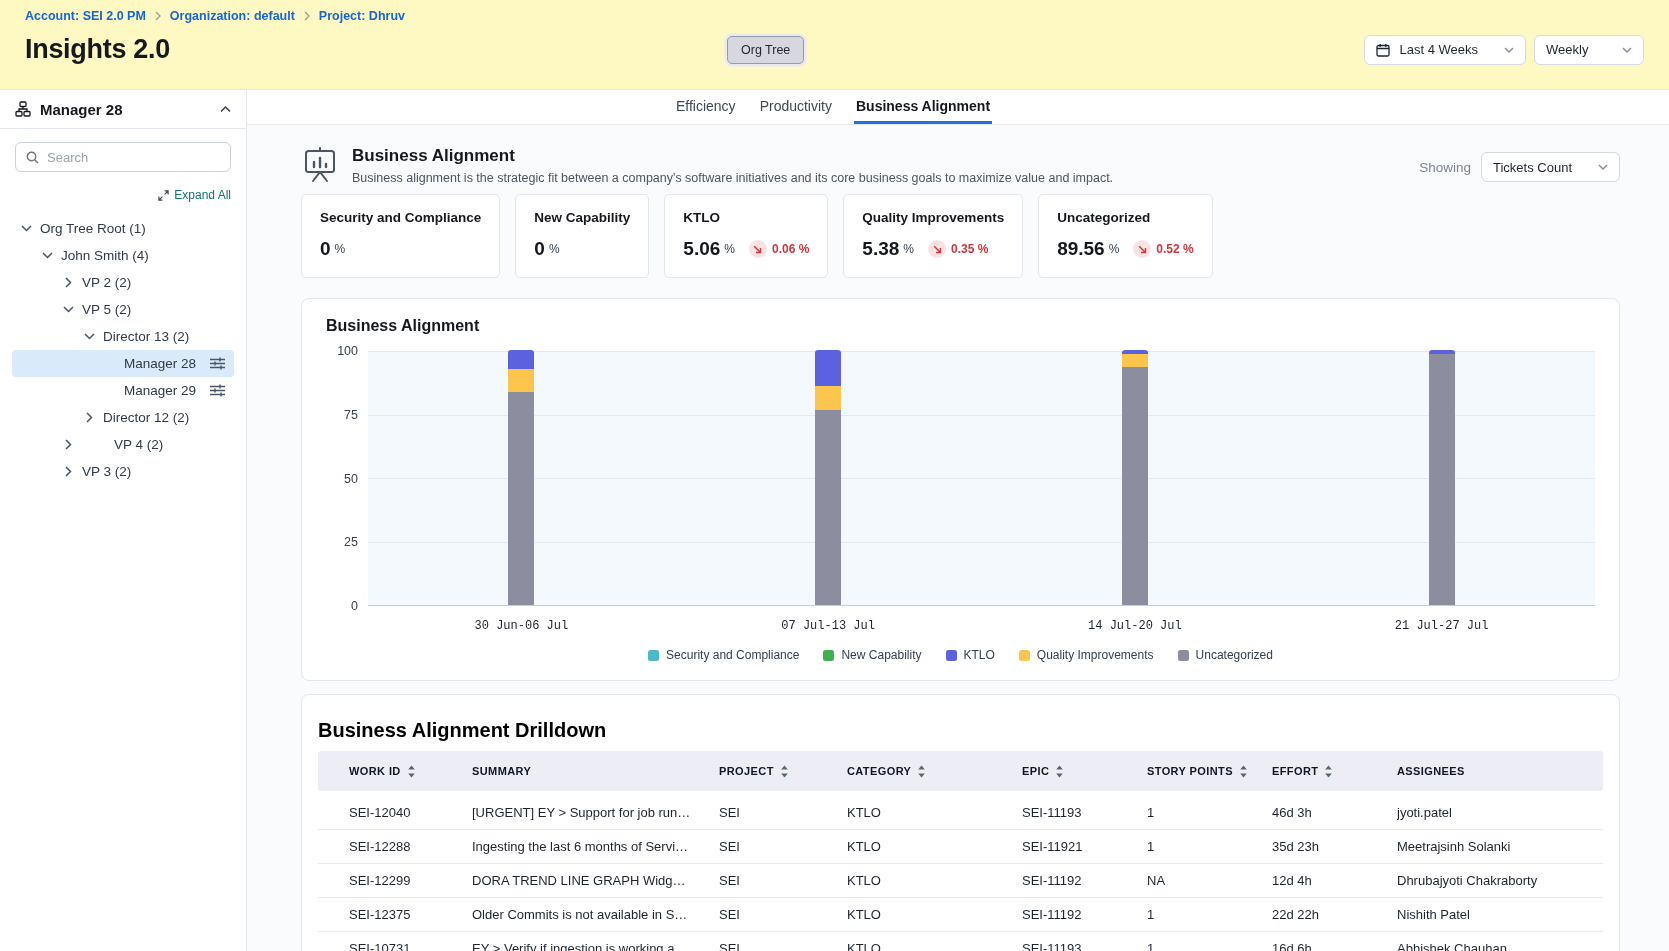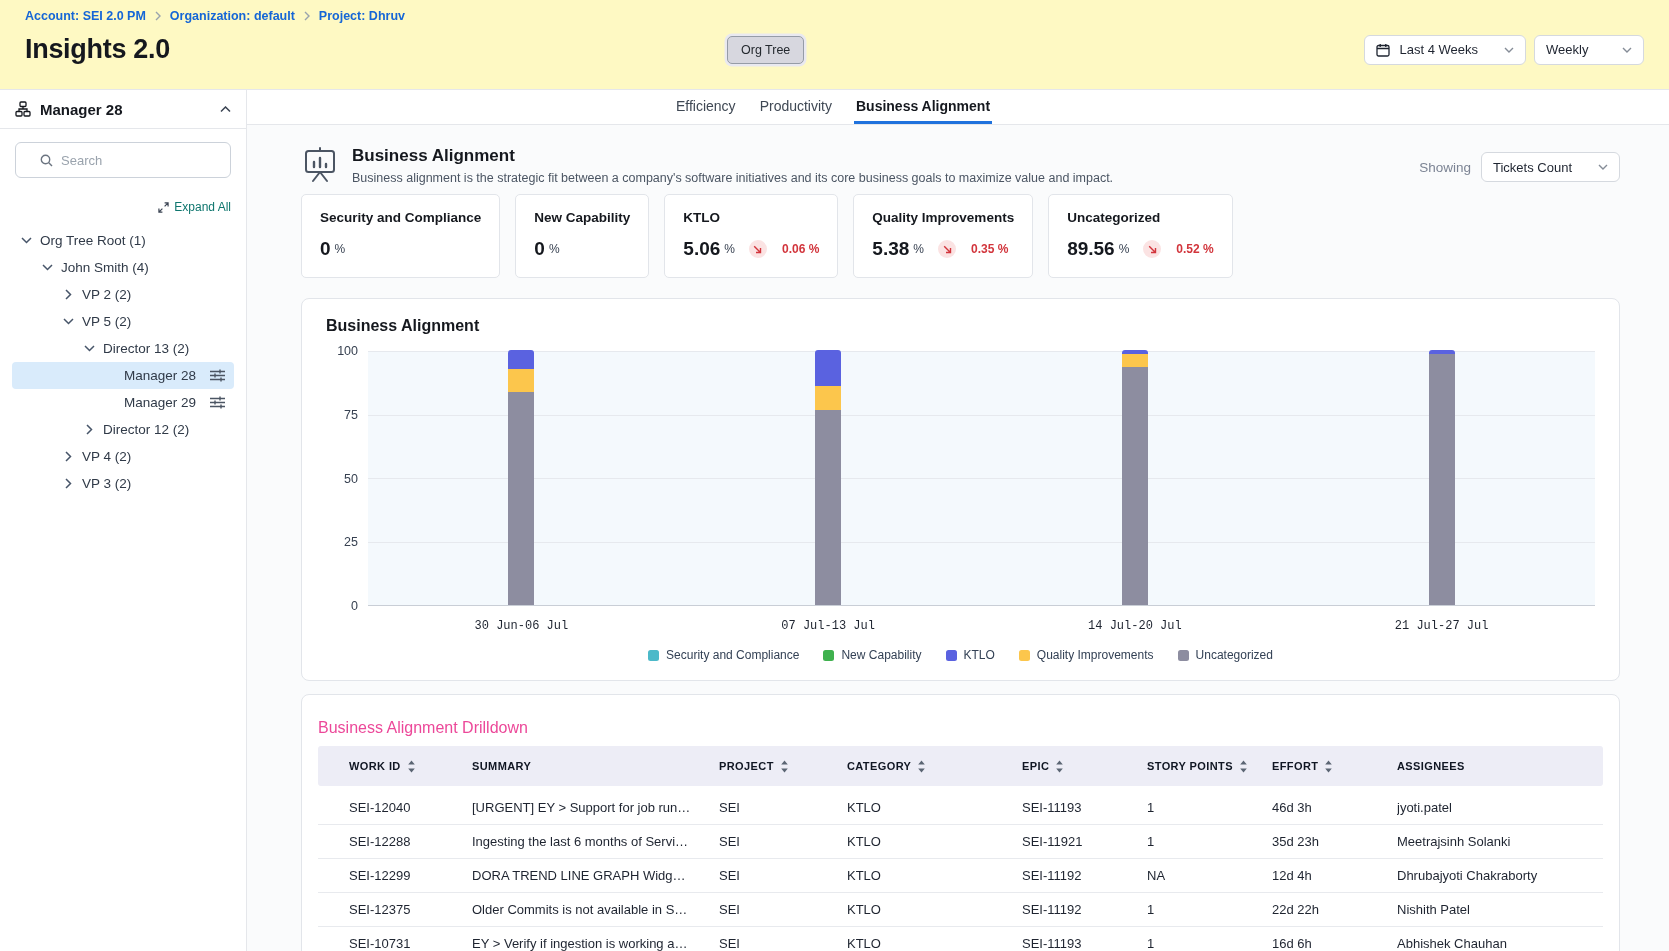--- a/index.html
+++ b/index.html
@@ -21,22 +21,22 @@
   .select .spacer { flex:1; min-width:8px; }
 
   
   .content { display:flex; border-top:1px solid #e5e7eb; height:862px; }
 
   
   .sidebar { width:247px; flex:none; border-right:1px solid #e5e7eb; background:#fff; }
   .sidebar-header { height:39px; border-bottom:1px solid #e5e7eb; display:flex; align-items:center; gap:9px; padding:0 15px; }
   .sidebar-title { font-size:15px; font-weight:700; color:#15181e; flex:1; }
   .collapse-btn { display:flex; align-items:center; cursor:pointer; }
-  .search-box { margin:13px 15px 14px 15px; height:36px; border:1px solid #ccd2da; border-radius:6px;
-    display:flex; align-items:center; gap:8px; padding:0 24px; background:#fff; }
+  .search-box { margin:13px 15px 8px 15px; height:30px; border:1px solid #ccd2da; border-radius:6px;
+    display:flex; align-items:center; gap:8px; padding:0 10px; background:#fff; }
   .search-box input { border:none; outline:none; flex:1; font-size:13px; color:#333; min-width:0;
     font-family:"Liberation Sans", sans-serif; }
   .search-box input::placeholder { color:#9aa3ad; }
   .expand-row { display:flex; justify-content:flex-end; padding:8px 15px 0 0; }
   .expand-link { display:flex; align-items:center; gap:5px; font-size:12px; color:#0f766e; cursor:pointer; }
   .tree { margin-top:13px; font-size:13.5px; color:#303a48; }
   .tree-row { height:27px; display:flex; align-items:center; margin:0 12px; border-radius:4px; cursor:pointer; }
   .tree-row.selected { background:#d9ebfb; }
   .tree-caret { width:14px; display:flex; align-items:center; justify-content:center; flex:none; }
   .tree-label { margin-left:7px; white-space:nowrap; }
@@ -58,21 +58,21 @@
   .showing-wrap { margin-left:auto; display:flex; align-items:center; gap:10px; margin-top:6px; }
   .showing-label { font-size:13.5px; color:#7c8494; }
   .showing-select { min-width:125px; }
 
   .kpi-row { display:flex; gap:15px; padding:7px 49px 0 54px; }
   .kpi-card { background:#fff; border:1px solid #e2e5ea; border-radius:5px; padding:15px 18px 14px; height:84px; }
   .kpi-title { font-size:13.5px; font-weight:700; color:#15181e; white-space:nowrap; }
   .kpi-value-row { margin-top:13px; display:flex; align-items:center; }
   .kpi-value { font-size:19px; font-weight:700; color:#15181e; }
   .kpi-unit { font-size:12px; color:#374151; margin-left:4px; }
-  .kpi-delta { margin-left:14px; display:flex; align-items:center; gap:15px; }
+  .kpi-delta { margin-left:14px; display:flex; align-items:center; gap:5px; }
   .delta-circle { width:18px; height:18px; border-radius:50%; background:#fbe3e3; display:flex; align-items:center; justify-content:center; }
   .delta-text { font-size:12px; font-weight:700; color:#d2353c; white-space:nowrap; }
 
   
   .chart-card { margin:20px 49px 0 54px; background:#fff; border:1px solid #e2e5ea; border-radius:8px; padding:18px 24px 12px; }
   .chart-title { font-size:16px; font-weight:700; color:#15181e; }
   .chart-body { display:flex; margin-top:16px; }
   .y-axis { width:42px; position:relative; height:255px; flex:none; }
   .ytick { position:absolute; right:10px; transform:translateY(-50%); font-size:12.5px; color:#374151; }
   .plot { flex:1; position:relative; height:255px; background:#f4f9fd; border-bottom:1px solid #c9ced6; }
@@ -81,21 +81,21 @@
   .bar-seg { width:100%; }
   .x-axis { position:relative; height:34px; margin-left:42px;font-family:Liberation Mono, monospace; }
   .xlabel { position:absolute; top:13px; transform:translateX(-50%); font-size:12px; color:#1e2430; white-space:nowrap; }
   .legend { display:flex; justify-content:center; gap:24px; margin:8px 0 6px; }
   .legend-item { display:flex; align-items:center; gap:7px; }
   .legend-swatch { width:11px; height:11px; border-radius:2.5px; }
   .legend-label { font-size:12px; color:#334155; }
 
   
   .table-card { margin:13px 49px 0 54px; background:#fff; border:1px solid #e2e5ea; border-radius:8px; padding:24px 16px 0; }
-  .table-title { font-size:16px; font-weight:400; color:#ec4899; }
+  .table-title { font-size:20px; font-weight:700; color:#000000; }
   .drill-table { margin-top:9px; }
   .thead, .tr { display:grid; grid-template-columns:123px 247px 128px 175px 125px 125px 125px 1fr; padding-left:31px; align-items:center; }
   .thead { background:#ededf6; height:40px; border-radius:3px; }
   .th { display:flex; align-items:center; gap:6px; font-size:11px; font-weight:700; letter-spacing:0.4px;
     text-transform:uppercase; color:#101623; cursor:pointer; }
   .tbody { margin-top:5px; }
   .tr { height:34px; border-bottom:1px solid #e8eaee; font-size:13px; color:#1e2430; background:#fff; }
   .td { white-space:nowrap; overflow:hidden; text-overflow:ellipsis; padding-right:28px; }
 </style>
 </head>
@@ -249,21 +249,21 @@
           </span>
         </div>
         <div class="tree-row" style="padding-left: 70px;">
           <span class="tree-caret">
             <svg width="7" height="11" viewBox="0 0 7 11" fill="none">
               <path d="M1 1l4.5 4.5L1 10" stroke="#475569" stroke-width="1.5"></path>
             </svg>
           </span>
           <span class="tree-label">Director 12 (2)</span>
         </div>
-        <div class="tree-row" style="padding-left: 49px;">
+        <div class="tree-row" style="padding-left: 49px; gap: 32px;">
           <span class="tree-caret">
             <svg width="7" height="11" viewBox="0 0 7 11" fill="none">
               <path d="M1 1l4.5 4.5L1 10" stroke="#475569" stroke-width="1.5"></path>
             </svg>
           </span>
           <span class="tree-label">VP 4 (2)</span>
         </div>
         <div class="tree-row" style="padding-left: 49px;">
           <span class="tree-caret">
             <svg width="7" height="11" viewBox="0 0 7 11" fill="none">

